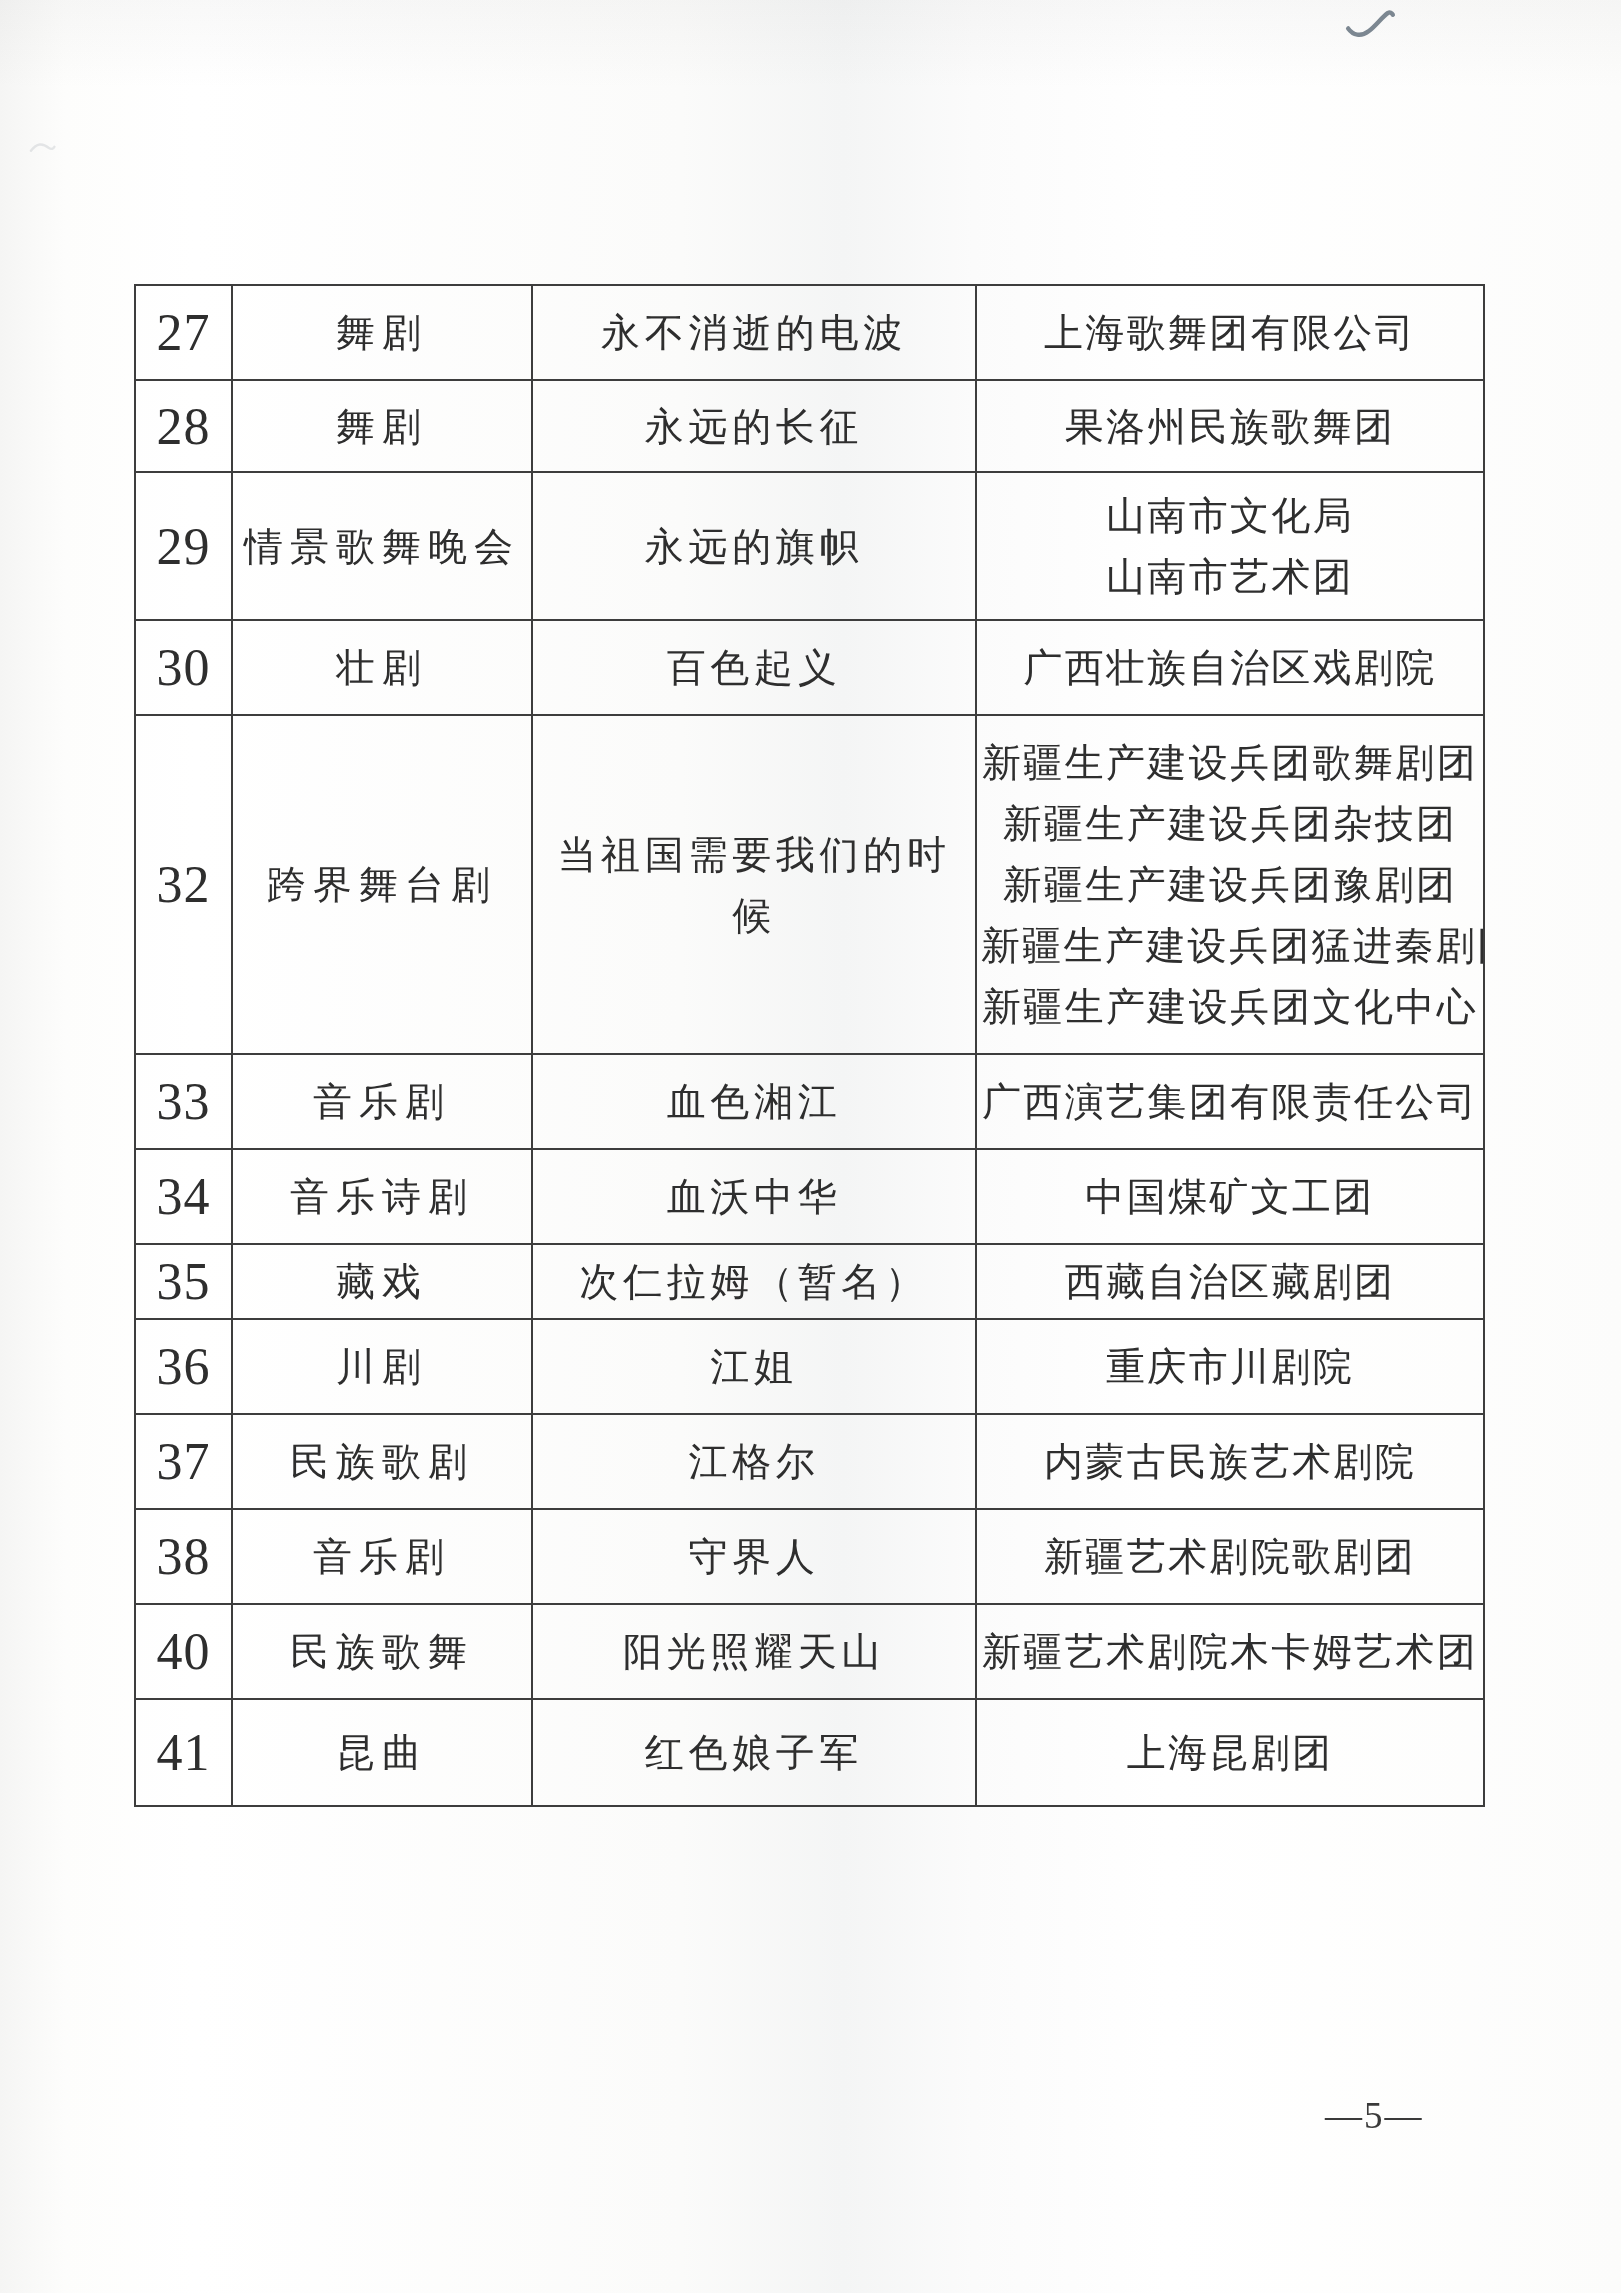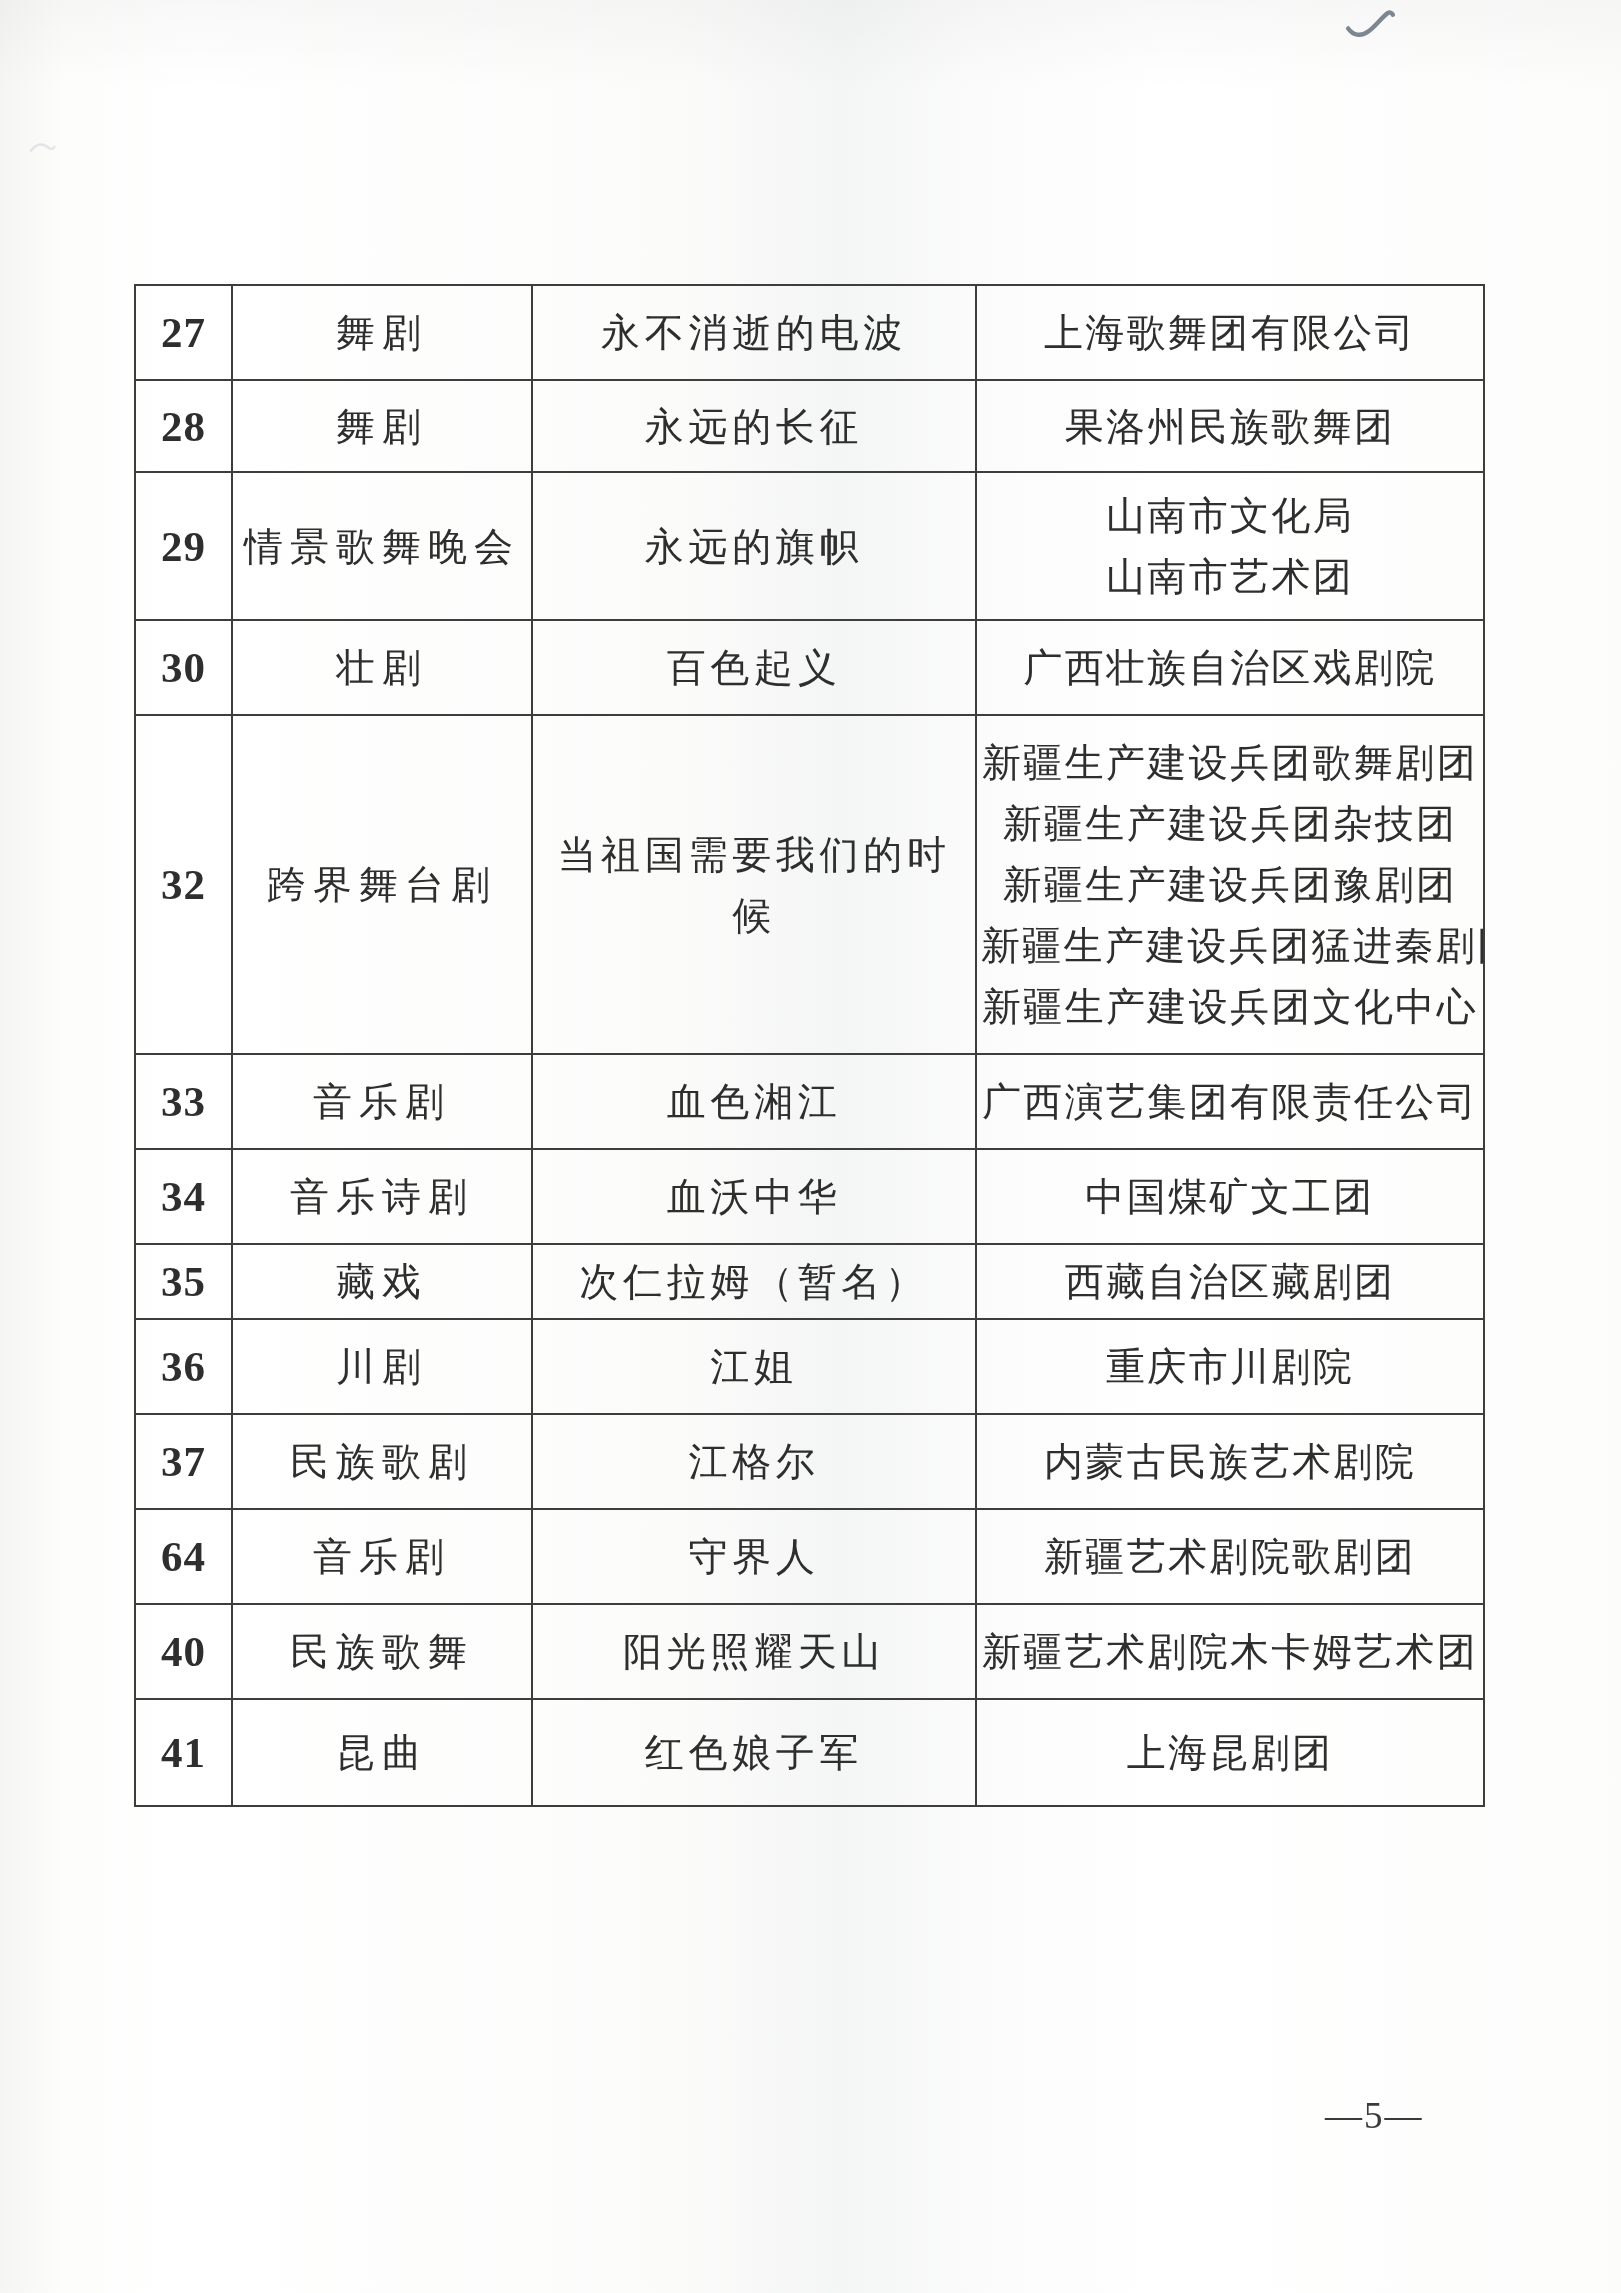--- a/index.html
+++ b/index.html
@@ -45,24 +45,23 @@
   }
   td {
     vertical-align: middle;
     text-align: center;
     padding: 5.9px 3.9px;
     font-size: 39px;
     line-height: 61px;
     overflow: hidden;
   }
   td.c-no {
-    font-size: 43px;
+    font-size: 52px;
     letter-spacing: 1px;
     font-family: "Liberation Serif", "DejaVu Serif", serif;
-    font-weight: bold;
   }
   td.c-type { letter-spacing: 0.18em; }
   td.c-title { letter-spacing: 0.12em; }
   td.c-org { letter-spacing: 0.06em; }
   .org-line {
     line-height: 61px;
     white-space: nowrap;
   }
   .page-number {
     position: absolute;
@@ -189,21 +188,21 @@
     </tr>
         <tr style="height: 95px;">
       <td class="c-no">37</td>
       <td class="c-type">民族歌剧</td>
       <td class="c-title">江格尔</td>
       <td class="c-org">
             <div class="org-line">内蒙古民族艺术剧院</div>
           </td>
     </tr>
         <tr style="height: 95px;">
-      <td class="c-no">64</td>
+      <td class="c-no">38</td>
       <td class="c-type">音乐剧</td>
       <td class="c-title">守界人</td>
       <td class="c-org">
             <div class="org-line">新疆艺术剧院歌剧团</div>
           </td>
     </tr>
         <tr style="height: 95px;">
       <td class="c-no">40</td>
       <td class="c-type">民族歌舞</td>
       <td class="c-title">阳光照耀天山</td>

